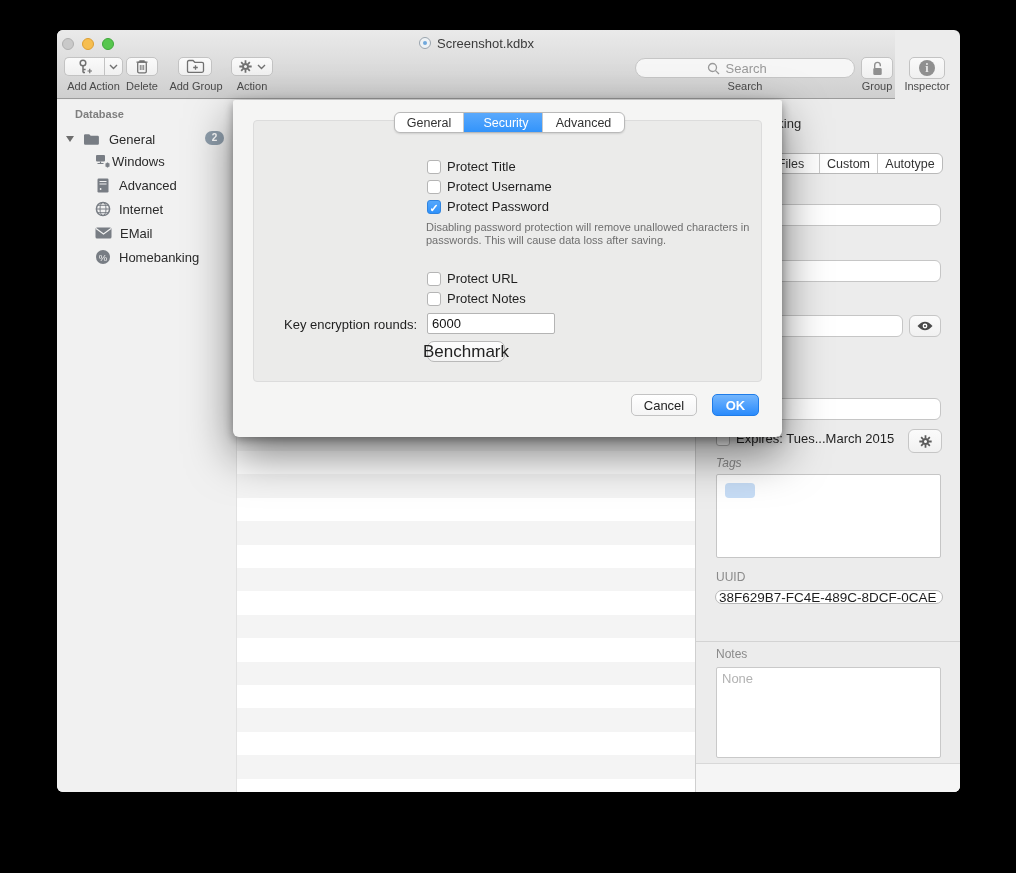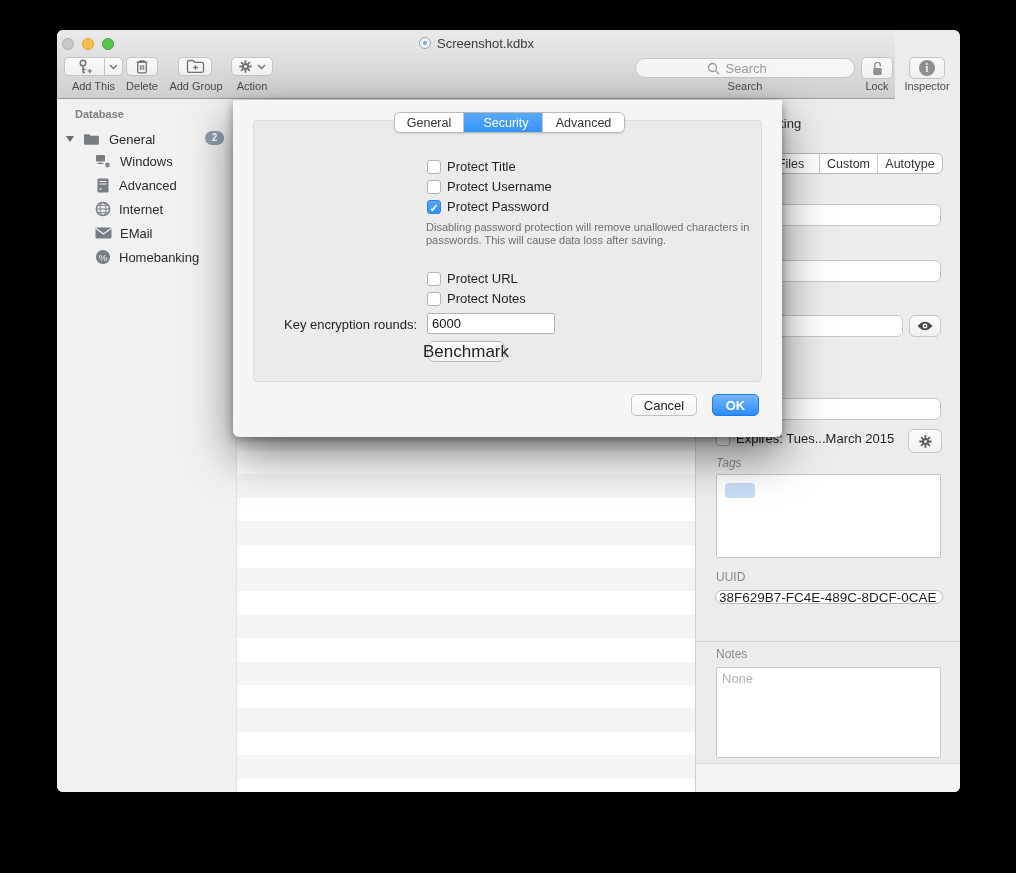--- a/index.html
+++ b/index.html
@@ -106,21 +106,21 @@
         <circle cx="7" cy="5" r="2.8" fill="none" stroke="#717171" stroke-width="1.5"></circle>
         <path d="M7 7.8 V14.5 M7 11.5 h2.6 M7 14.5 h2" stroke="#717171" stroke-width="1.5" fill="none"></path>
         <path d="M11.5 13 h4.5 M13.75 10.8 v4.5" stroke="#717171" stroke-width="1.2" fill="none"></path>
       </svg>
     </div>
     <div class="tb-btn split-arrow" style="left:47px;width:19px;">
       <svg width="9" height="6">
         <path d="M1 1 l3.5 3.5 L8 1" stroke="#717171" stroke-width="1.4" fill="none"></path>
       </svg>
     </div>
-    <div class="tb-label" style="left:0;width:73px;">Add This</div>
+    <div class="tb-label" style="left:0;width:73px;">Add Action</div>
 
     <div class="tb-btn" style="left:69px;width:32px;">
       <svg width="16" height="17" viewBox="0 0 16 17">
         <path d="M2.5 4.2 h11 M6 4.2 V2.8 h4 v1.4" stroke="#717171" stroke-width="1.3" fill="none"></path>
         <rect x="3.7" y="4.2" width="8.6" height="10.6" rx="1.4" fill="none" stroke="#717171" stroke-width="1.3"></rect>
         <path d="M6.3 7 v5 M8 7 v5 M9.7 7 v5" stroke="#717171" stroke-width="0.9" fill="none"></path>
       </svg>
     </div>
     <div class="tb-label" style="left:53px;width:64px;">Delete</div>
 
@@ -154,21 +154,21 @@
       <input id="search-input" placeholder="Search" style="">
     </div>
     <div class="tb-label" style="left:628px;width:120px;">Search</div>
 
     <div class="tb-btn" style="left:804px;width:32px;height:22px;">
       <svg width="15" height="17" viewBox="0 0 16 18">
         <path d="M5 8.5 V5.5 a3 3 0 0 1 6 0 V6.5" fill="none" stroke="#8f8f8f" stroke-width="1.5"></path>
         <rect x="3.5" y="8.5" width="9" height="7.5" rx="1.5" fill="#8f8f8f"></rect>
       </svg>
     </div>
-    <div class="tb-label" style="left:790px;width:60px;">Lock</div>
+    <div class="tb-label" style="left:790px;width:60px;">Group</div>
 
     <div class="tb-btn" style="left:852px;width:36px;height:22px;">
       <div class="info-glyph">i</div>
     </div>
     <div class="tb-label" style="left:840px;width:60px;">Inspector</div>
   </div>
 
   <div id="content">
 
     <div id="sidebar">
@@ -176,21 +176,21 @@
 
       <div class="sb-row" style="left:9px;top:29px;gap:9px;">
         <div class="disclosure"></div>
         <svg width="17" height="13">
           <path d="M1 2.5 q0-1.2 1.2-1.2 h4 l1.5 1.5 h7 q1.2 0 1.2 1.2 v6.5 q0 1.2-1.2 1.2 h-12.5 q-1.2 0-1.2-1.2 z" fill="#787d84"></path>
         </svg>
         <span>General</span>
       </div>
       <div id="sb-badge">2</div>
 
-      <div class="sb-row" style="left:38px;top:51px;gap:8px;">
+      <div class="sb-row" style="left:38px;top:51px;">
         <svg width="17" height="14">
           <rect x="1" y="1" width="9" height="6.5" rx="1" fill="#787d84"></rect>
           <path d="M5.5 7.5 v2 M2.5 9.5 h6" stroke="#787d84" stroke-width="1.2" fill="none"></path>
           <path d="M12.5 8.5 v5 M10 11 h5 M10.8 9.2 l3.4 3.6 M14.2 9.2 l-3.4 3.6" stroke="#787d84" stroke-width="1.1" fill="none"></path>
         </svg>
         <span>Windows</span>
       </div>
 
       <div class="sb-row" style="left:40px;top:75px;gap:10px;">
         <svg width="12" height="15">

